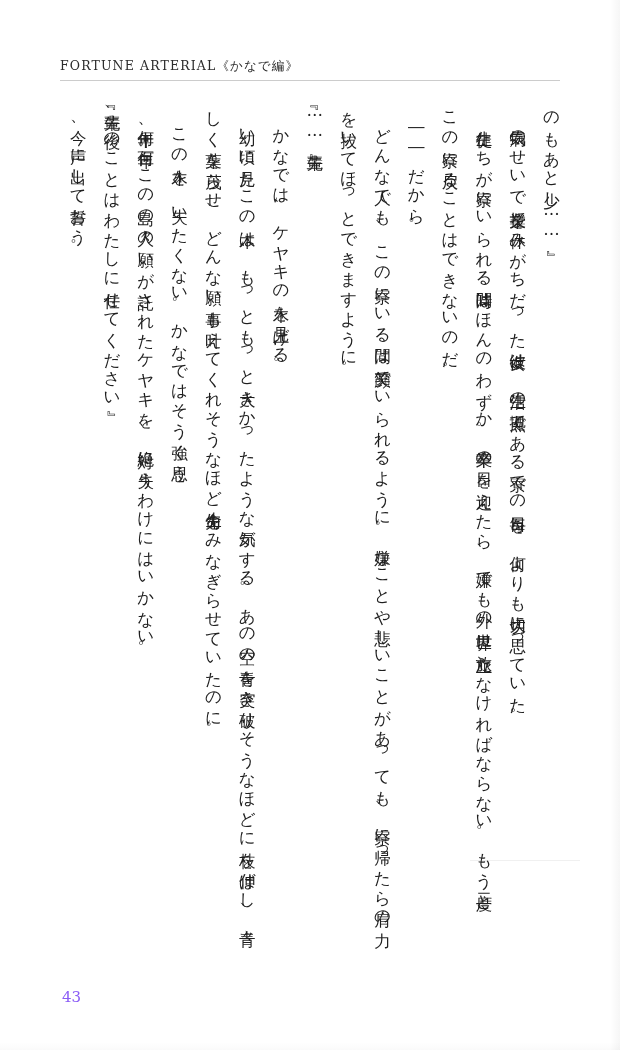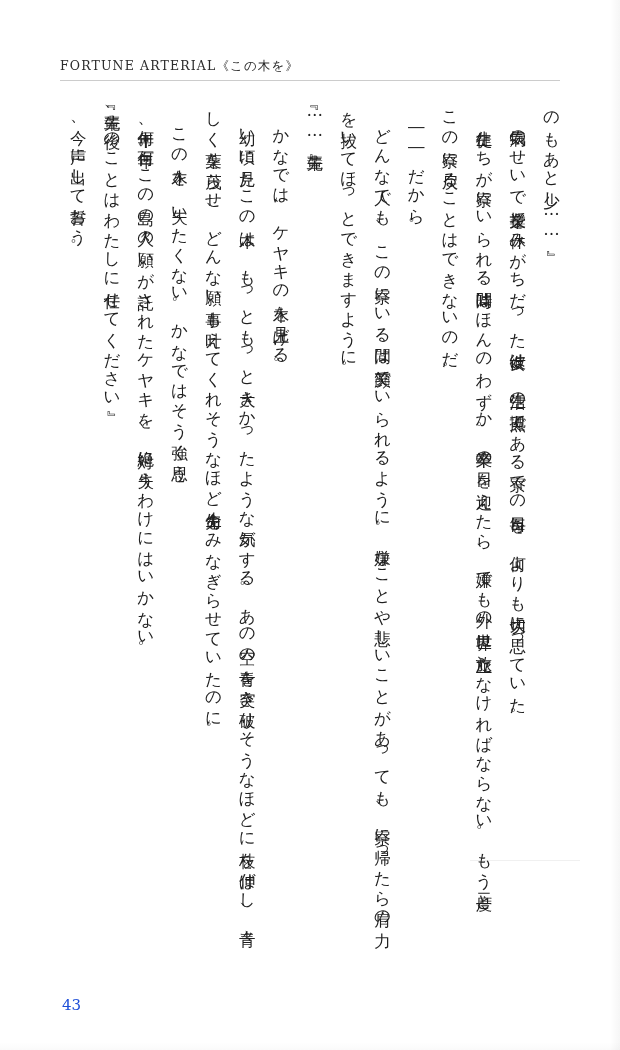--- a/index.html
+++ b/index.html
@@ -73,23 +73,23 @@
     text-indent: 0;
   }
   .vtext p.indent {
     text-indent: 1em;
   }
 
   
   .page-number {
     position: absolute;
     left: 62px;
-    bottom: 36px;
+    bottom: 44px;
     font-size: 15px;
-    color: #1d4ed8;
+    color: #8b5cf6;
     font-family: "DejaVu Serif", "Liberation Serif", serif;
   }
 
   
   .edge-shade-right {
     position: absolute;
     top: 0; right: 0;
     width: 10px; height: 1050px;
     background: linear-gradient(to left, rgba(0,0,0,0.035), rgba(0,0,0,0));
     pointer-events: none;
@@ -110,21 +110,21 @@
     background: rgba(0,0,0,0.06);
     pointer-events: none;
   }
 </style>
 </head>
 <body>
 
 <div class="page">
 
   <div class="running-head">
-    <span class="rh-title">FORTUNE ARTERIAL</span><span class="rh-sub">《この木を》</span>
+    <span class="rh-title">FORTUNE ARTERIAL</span><span class="rh-sub">《かなで編》</span>
   </div>
 
   <div class="head-rule"></div>
 
   <div class="vtext">
     <p>のもあと少し……』</p>
     <p class="indent">病気のせいで授業を休みがちだった彼女は、生活の拠点である寮での毎日を、何よりも大切に思っていた。</p>
     <p class="indent">生徒たちが寮にいられる時間はほんのわずか。卒業の日を迎えたら、嫌でも外の世界に旅立たなければならない。もう二度と、この寮に戻ることはできないのだ。</p>
     <p class="indent">――だから。</p>
     <p class="indent">どんな人でも、この寮にいる間は笑顔でいられるように。嫌なことや悲しいことがあっても、寮に帰ったら肩の力を抜いてほっとできますように。</p>

